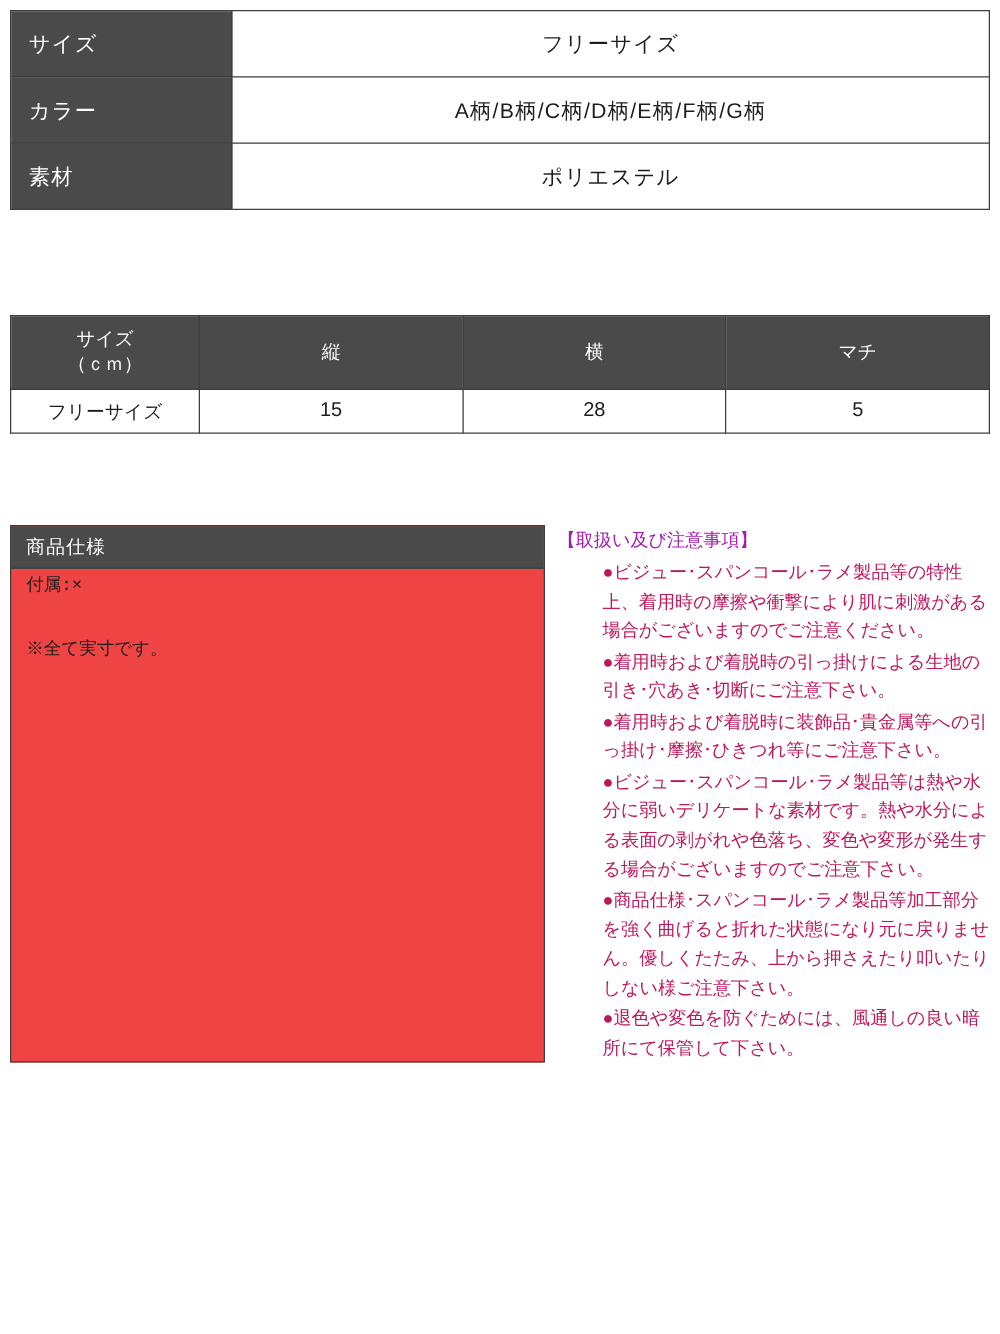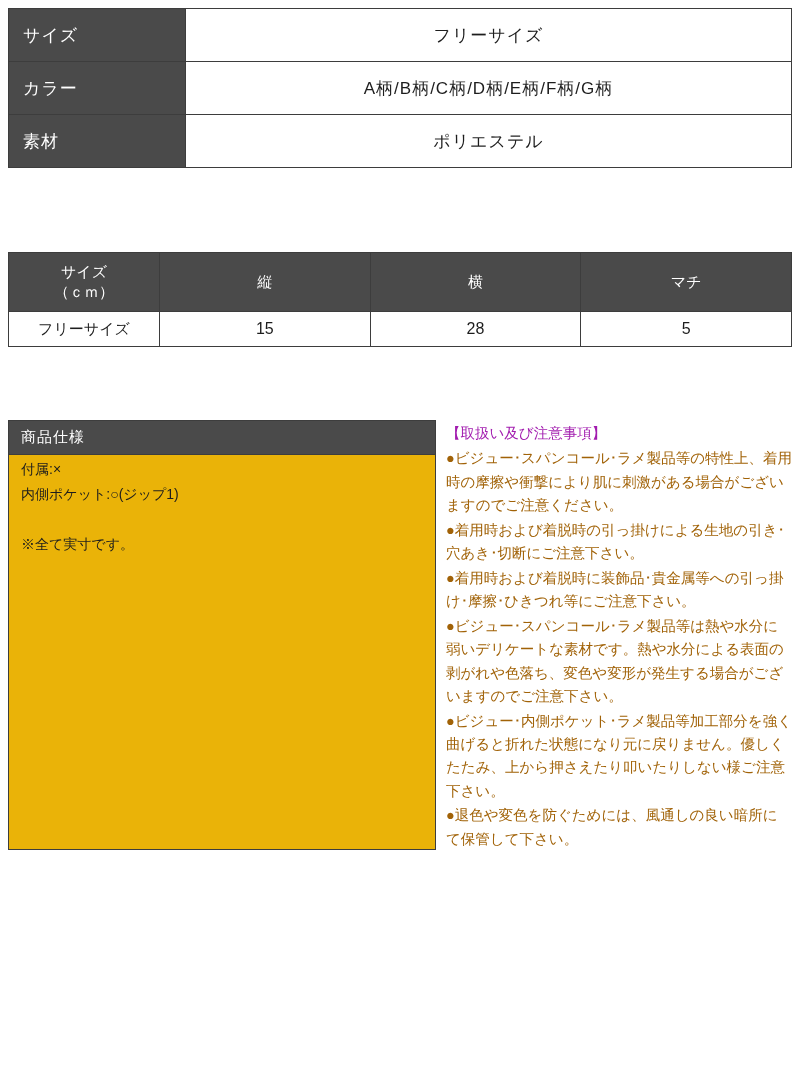--- a/index.html
+++ b/index.html
@@ -99,21 +99,22 @@
     align-items: flex-start;
   }
   .col-left {
     width: 428px;
     box-sizing: border-box;
   }
   .spec-box {
     border: 1px solid #3d3d3d;
     box-sizing: border-box;
     height: 430px;
-    background: #eab308;
+    background: #ef4444;
+    font-family: Liberation Mono, monospace;
   }
   .spec-box-title {
     background: #4a4a4a;
     color: #ffffff;
     font-size: 15px;
     letter-spacing: 1px;
     padding: 7px 12px;
     border-bottom: 1px solid #3d3d3d;
   }
   .spec-box-body {
@@ -141,23 +142,24 @@
     color: #a21caf;
   }
   .notice-list {
     list-style: none;
     margin: 0;
     padding: 0;
   }
   .notice-list li {
     font-size: 14.5px;
     line-height: 1.62;
-    color: #a16207;
+    color: #be185d;
     text-indent: 0;
     margin-bottom: 1px;
+    margin-left: 36px;
   }
 </style>
 </head>
 <body>
 
 <div class="page">
 
   <table class="spec-table">
     <tbody>
       <tr>
@@ -197,33 +199,32 @@
     </tbody>
   </table>
 
   <div class="lower">
 
     <div class="col-left">
       <div class="spec-box">
         <div class="spec-box-title">商品仕様</div>
         <div class="spec-box-body">
           <p>付属:×</p>
-          <p>内側ポケット:○(ジップ1)</p>
           <p class="gap">※全て実寸です。</p>
         </div>
       </div>
     </div>
 
     <div class="col-right">
       <p class="notice-title">【取扱い及び注意事項】</p>
       <ul class="notice-list">
         <li>●ビジュー･スパンコール･ラメ製品等の特性上、着用時の摩擦や衝撃により肌に刺激がある場合がございますのでご注意ください。</li>
         <li>●着用時および着脱時の引っ掛けによる生地の引き･穴あき･切断にご注意下さい。</li>
         <li>●着用時および着脱時に装飾品･貴金属等への引っ掛け･摩擦･ひきつれ等にご注意下さい。</li>
         <li>●ビジュー･スパンコール･ラメ製品等は熱や水分に弱いデリケートな素材です。熱や水分による表面の剥がれや色落ち、変色や変形が発生する場合がございますのでご注意下さい。</li>
-        <li>●ビジュー･内側ポケット･ラメ製品等加工部分を強く曲げると折れた状態になり元に戻りません。優しくたたみ、上から押さえたり叩いたりしない様ご注意下さい。</li>
+        <li>●商品仕様･スパンコール･ラメ製品等加工部分を強く曲げると折れた状態になり元に戻りません。優しくたたみ、上から押さえたり叩いたりしない様ご注意下さい。</li>
         <li>●退色や変色を防ぐためには、風通しの良い暗所にて保管して下さい。</li>
       </ul>
     </div>
 
   </div>
 
 </div>
 
 </body></html>

